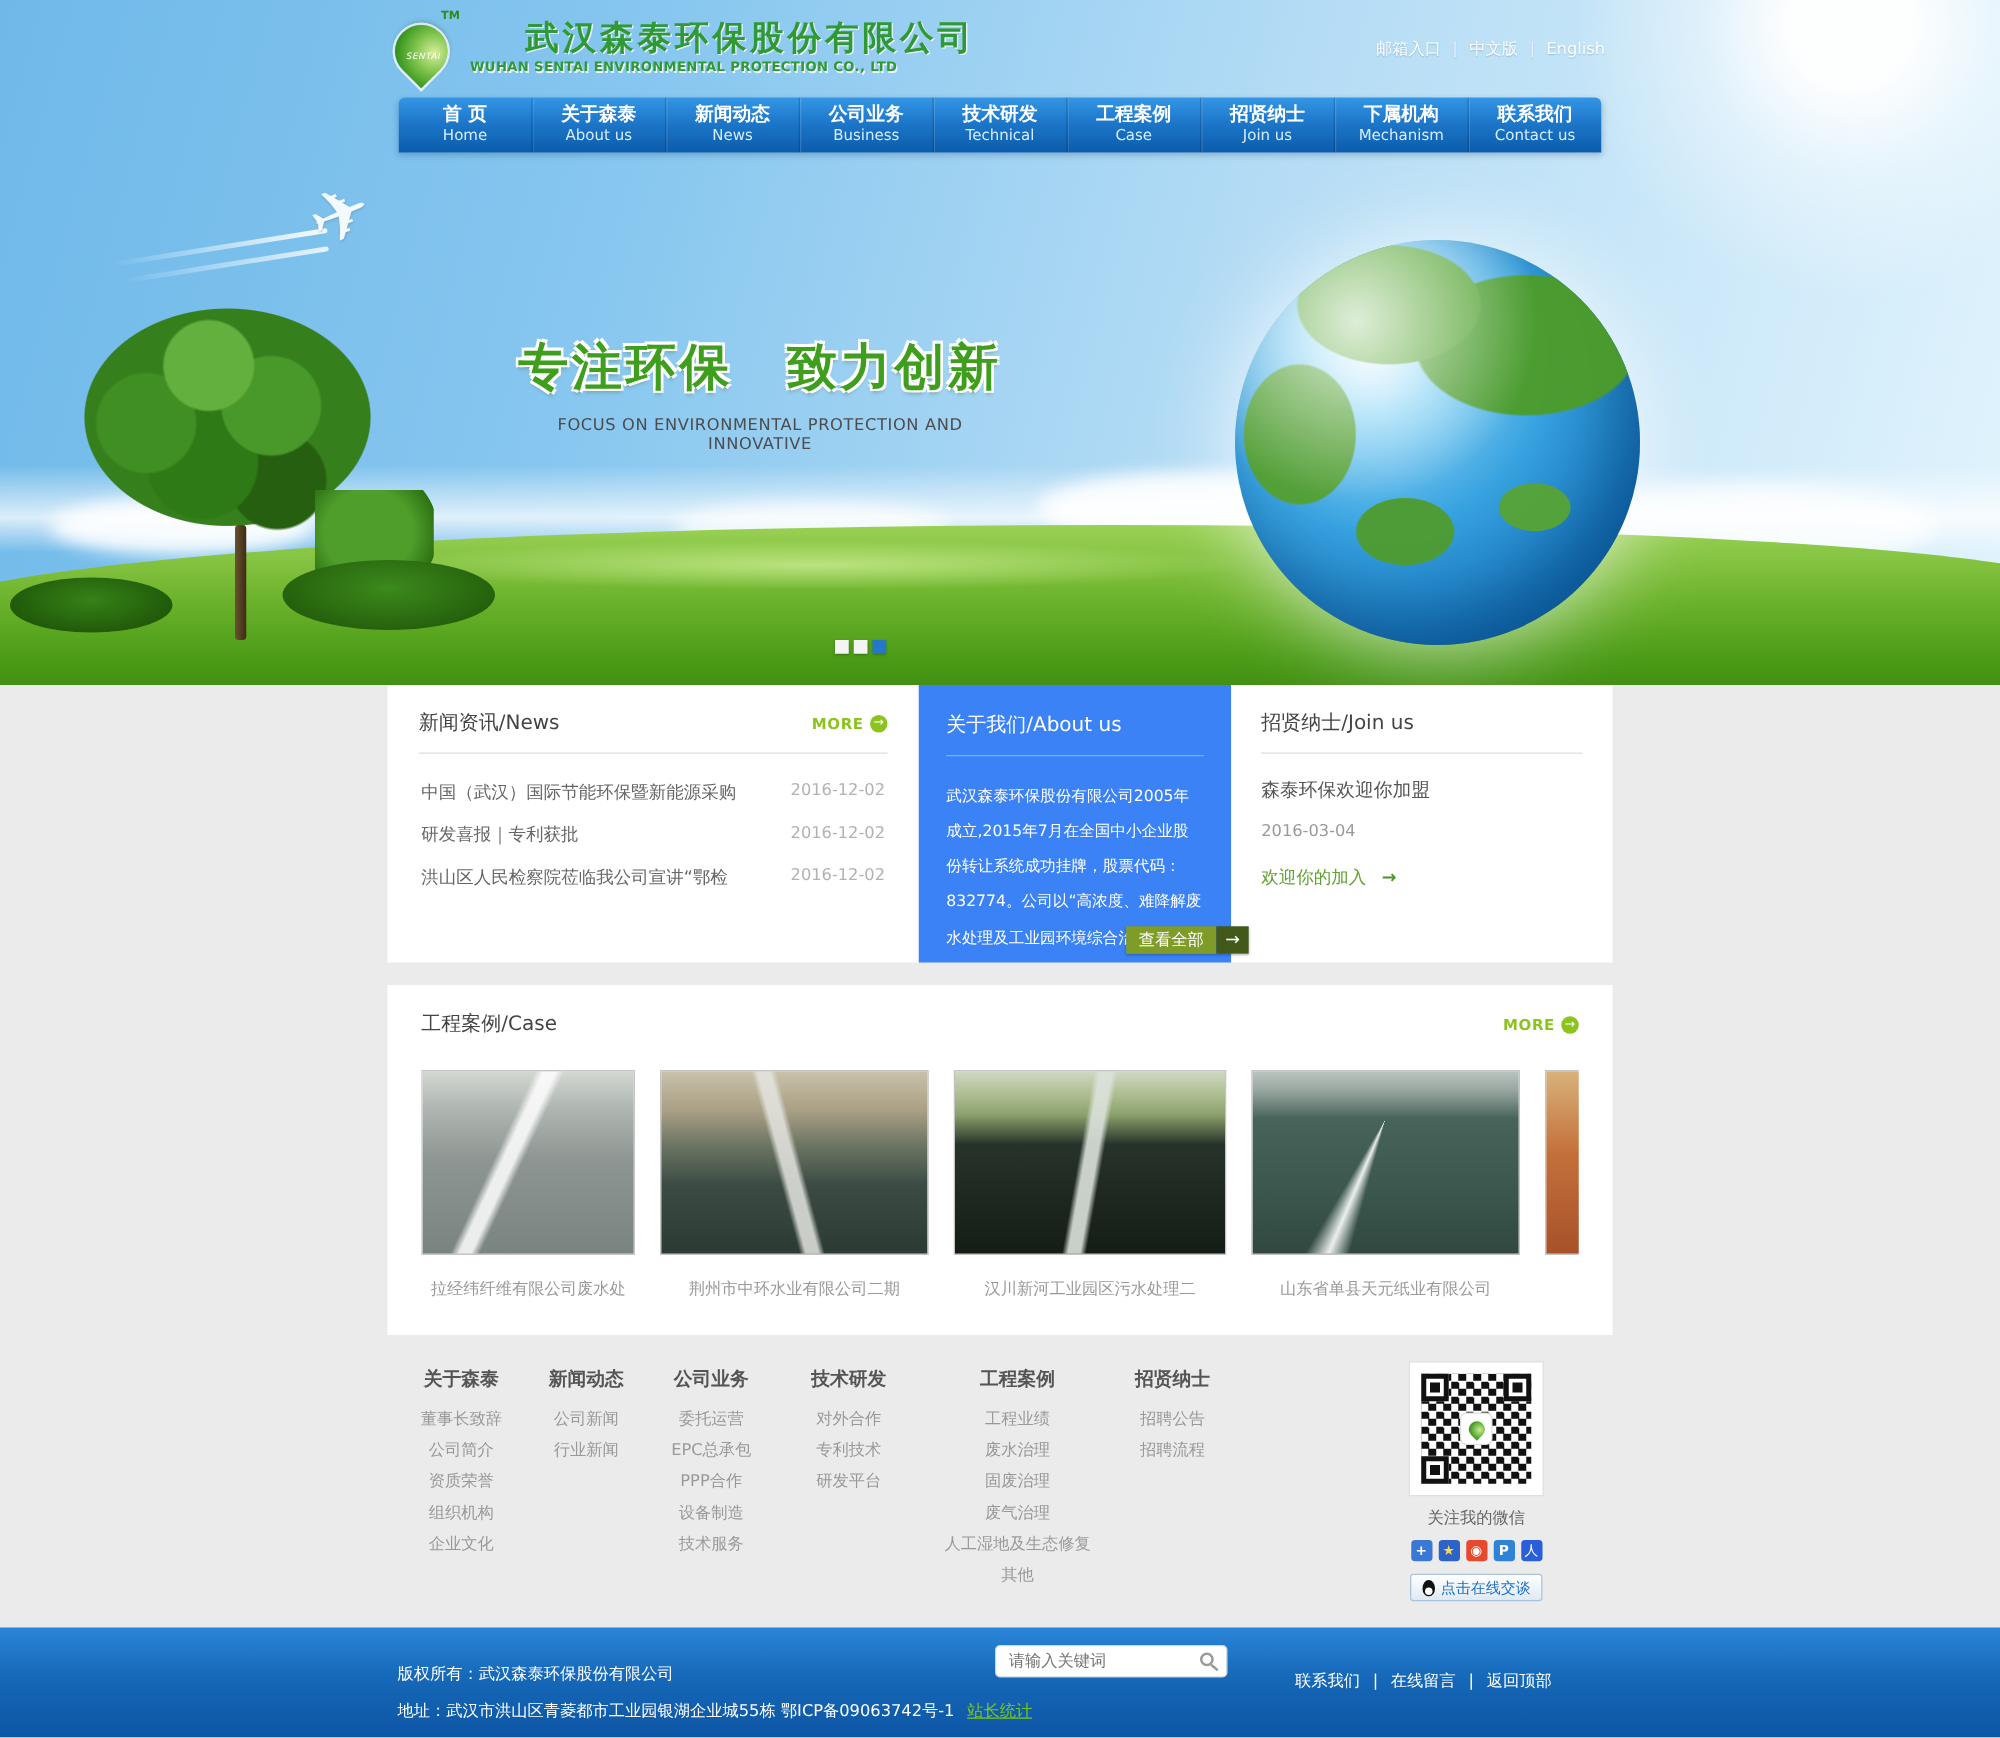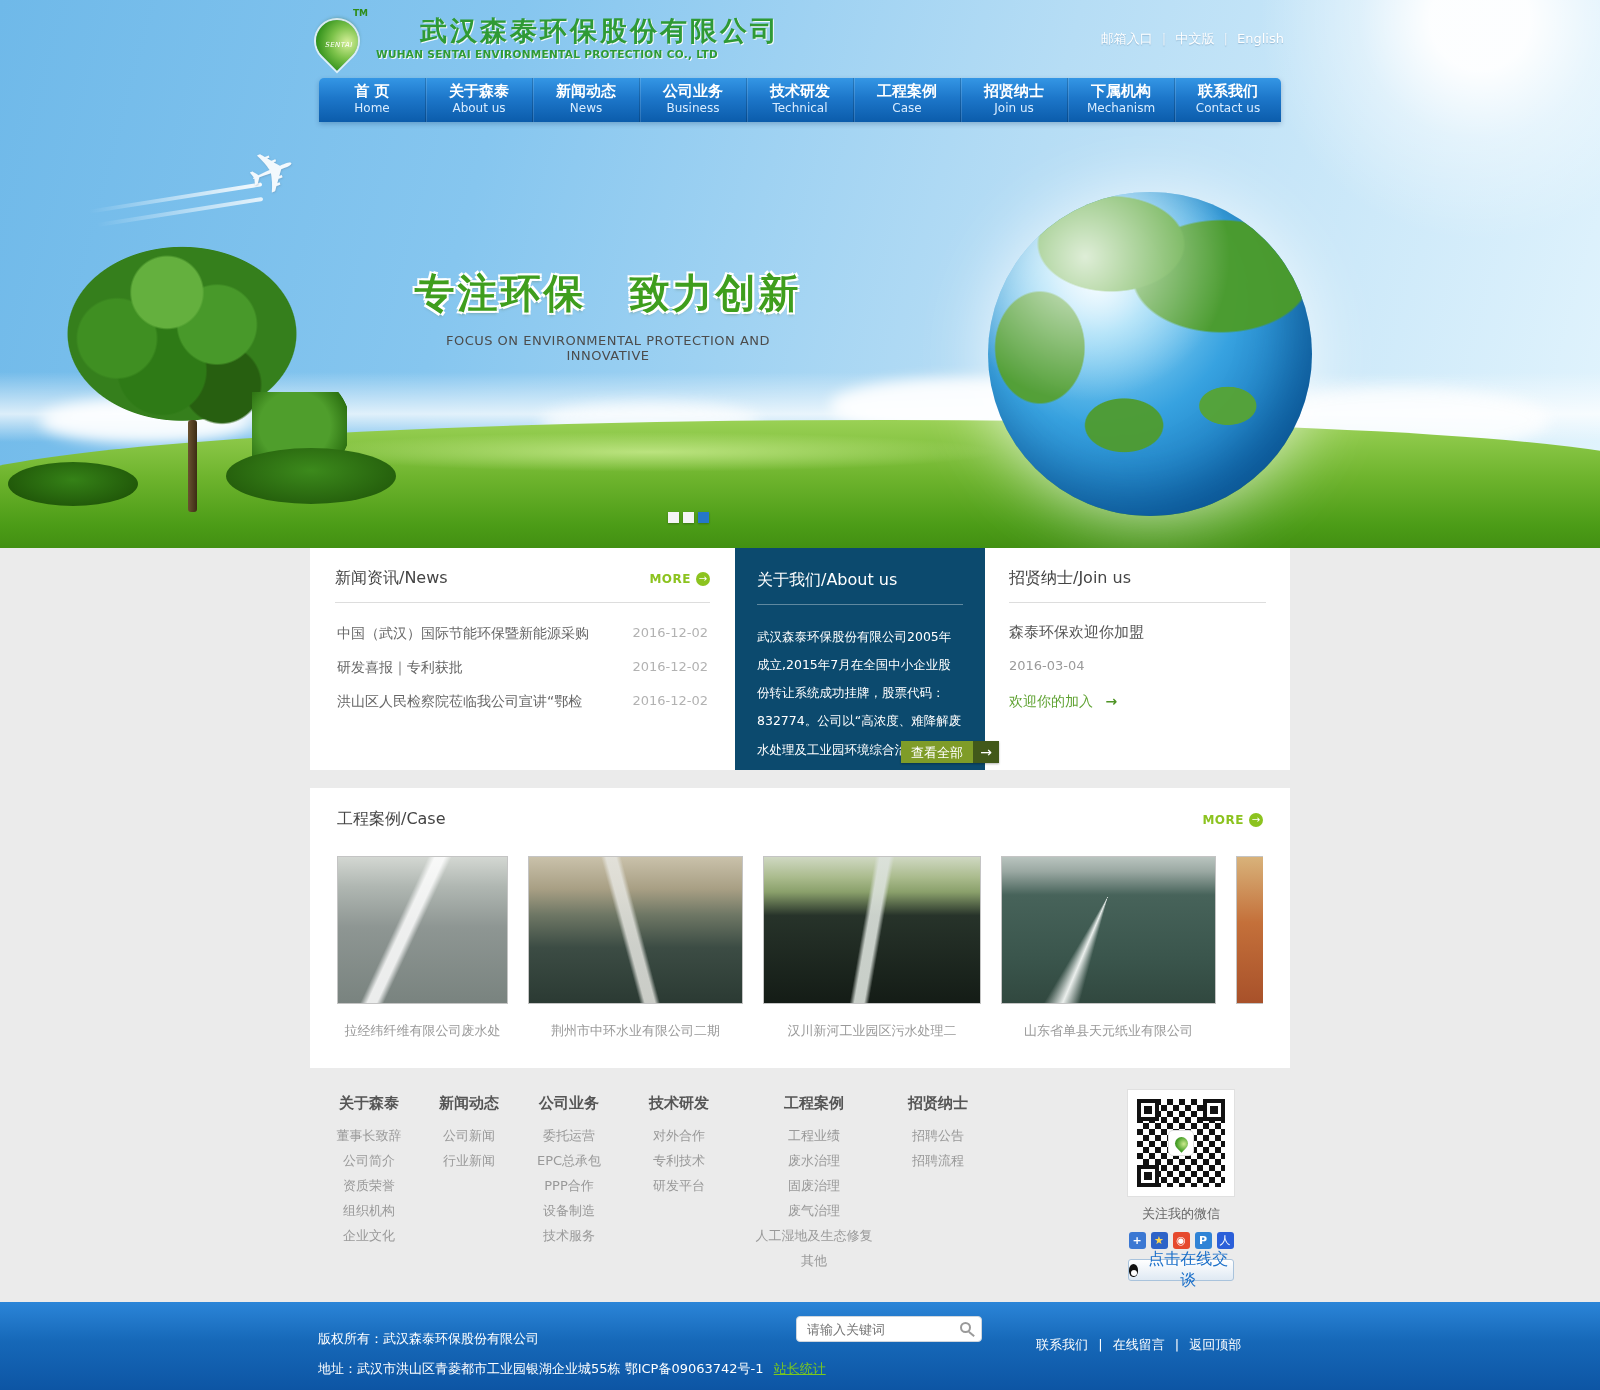--- a/index.html
+++ b/index.html
@@ -87,21 +87,21 @@
     border-radius:5px 5px 0 0;box-shadow:0 2px 5px rgba(0,40,90,.25);}
   .nav-item{flex:1;text-align:center;padding-top:5px;cursor:pointer;}
   .nav-item + .nav-item{border-left:1px solid rgba(0,0,0,.18);box-shadow:inset 1px 0 0 rgba(255,255,255,.14);}
   .nav-zh{font-size:15px;font-weight:bold;color:#fff;line-height:17px;}
   .nav-en{font-size:12px;color:#d8ecff;line-height:16px;}
 
   
   .content{width:980px;margin:0 auto;}
   .row1{display:flex;height:222px;}
   .panel-news{width:425px;background:#fff;padding:20px 25px 0;position:relative;}
-  .panel-about{width:250px;background:#0c4a6e;padding:22px 22px 0;position:relative;color:#fff;}
+  .panel-about{width:250px;background:#3b82f6;padding:22px 22px 0;position:relative;color:#fff;}
   .panel-join{width:305px;background:#fff;padding:20px 24px 0;position:relative;}
   .panel-head{display:flex;justify-content:space-between;align-items:center;}
   .panel-title{font-size:16px;color:#444;}
   .panel-title.light{color:#fff;}
   .more{display:flex;align-items:center;cursor:pointer;}
   .more-txt{color:#8cc31f;font-size:12px;font-weight:bold;letter-spacing:.5px;margin-left:36px;}
   .more-ico{display:inline-block;width:14px;height:14px;border-radius:50%;background:#8cc31f;color:#fff;
     font-size:10px;line-height:14px;text-align:center;margin-left:5px;}
   .head-rule{border-bottom:1px solid #ddd;margin-top:13px;}
   .head-rule.blue{border-bottom:1px solid rgba(255,255,255,.35);}
@@ -160,21 +160,21 @@
   .wx-cap{margin-top:9px;font-size:13px;color:#666;}
   .socials{margin-top:9px;display:flex;justify-content:center;gap:5px;}
   .soc{width:17px;height:17px;border-radius:3px;color:#fff;font-size:11px;line-height:17px;text-align:center;cursor:pointer;}
   .s1{background:#3b78d3;font-weight:bold;}
   .s2{background:#2d63c8;color:#ffd74f;}
   .s3{background:#e6492d;}
   .s4{background:#2f83d6;font-weight:bold;}
   .s5{background:#2b5fd9;}
   .chat-btn{margin:10px auto 0;width:106px;height:22px;border:1px solid #a9c3dc;border-radius:3px;
     background:linear-gradient(180deg,#ffffff,#dfe9f3);display:flex;align-items:center;justify-content:center;gap:5px;cursor:pointer;}
-  .chat-btn .txt{color:#1a6fc9;font-size:16px;}
+  .chat-btn .txt{color:#1a6fc9;font-size:12px;}
   .penguin{width:10px;height:13px;background:#111;border-radius:50% 50% 46% 46%;position:relative;}
   .penguin span{position:absolute;left:2px;bottom:1px;width:6px;height:6px;background:#fff;border-radius:50%;display:block;}
 
   
   .bottombar{width:1600px;height:88px;margin-top:0;background:linear-gradient(180deg,#2b85d8 0%,#1668b8 45%,#0d55a4 100%);text-decoration:underline;}
   .bb-inner{width:980px;margin:0 auto;position:relative;height:88px;color:#fff;font-size:13px;}
   .bb-copy{position:absolute;left:8px;top:28px;}
   .bb-addr{position:absolute;left:8px;top:58px;}
   .bb-stats{color:#7ac81e;text-decoration:underline;cursor:pointer;margin-left:6px;}
   .bb-search{position:absolute;left:486px;top:14px;width:186px;height:26px;background:#fff;border:1px solid #cfd6dd;border-radius:4px;}

